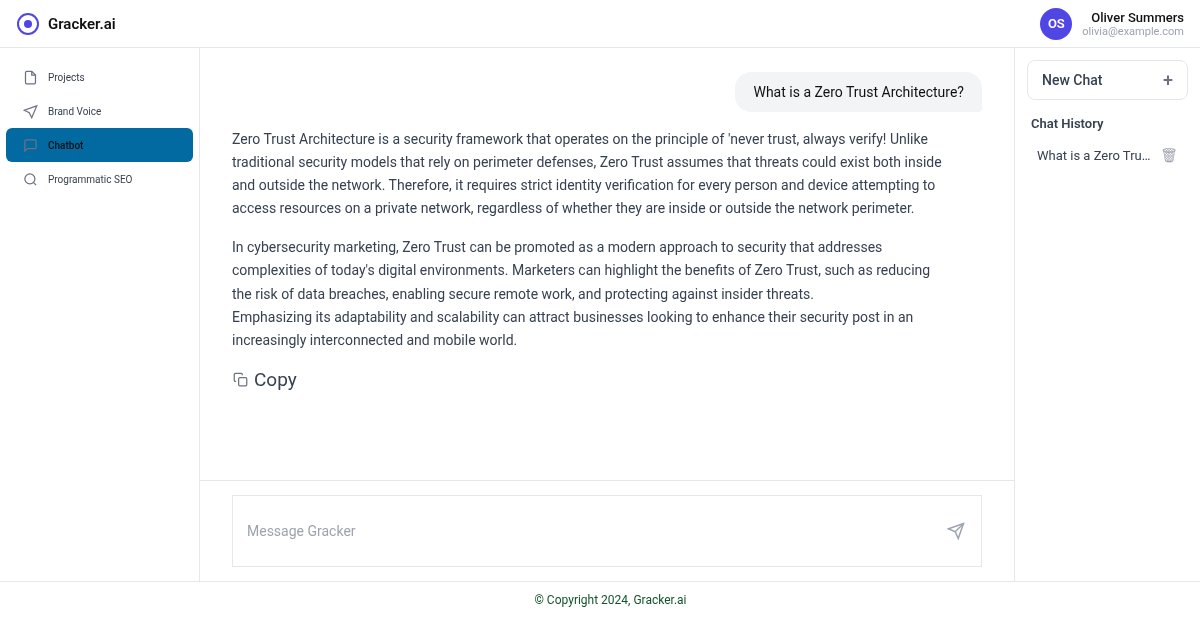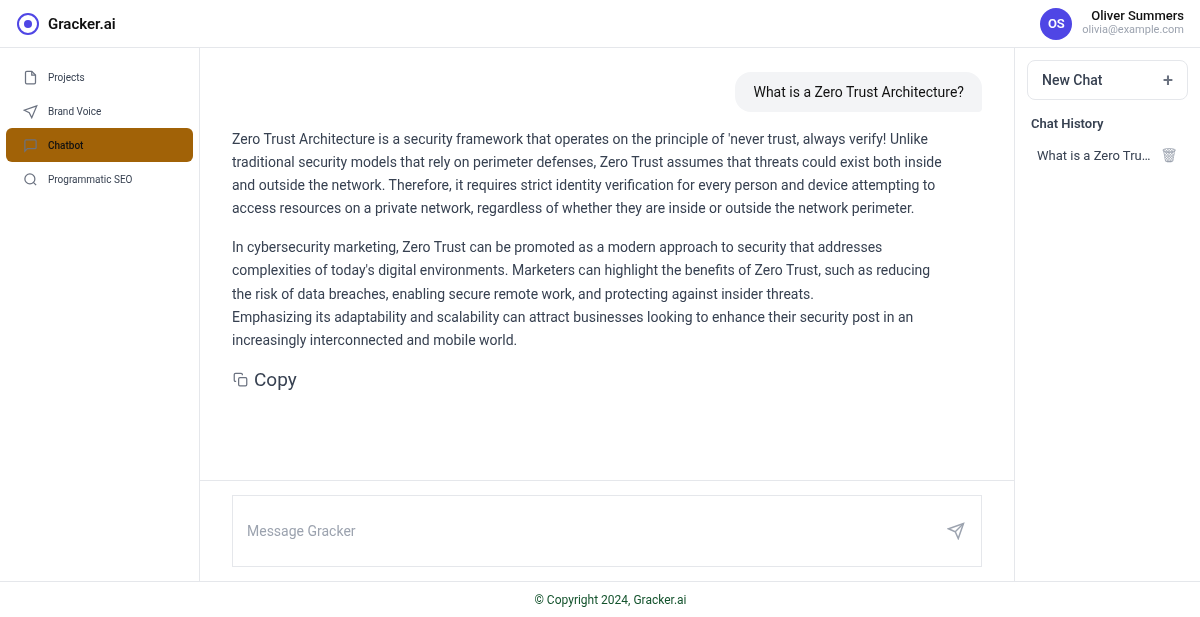--- a/index.html
+++ b/index.html
@@ -23,21 +23,21 @@
       font-weight: 600;
       font-size: 15px;
       color: #111;
     }
     .logo-icon {
       width: 24px;
       height: 24px;
     }
     .user-area {
       display: flex;
-      align-items: flex-start;
+      align-items: center;
       gap: 10px;
     }
     .avatar {
       width: 32px;
       height: 32px;
       border-radius: 50%;
       background: #4f46e5;
       display: flex;
       align-items: center;
       justify-content: center;
@@ -80,21 +80,21 @@
       align-items: center;
       gap: 10px;
       padding: 9px 16px;
       cursor: pointer;
       font-size: 10px;
       color: #374151;
       border-radius: 6px;
       margin: 0 6px;
     }
     .sidebar-item.active {
-      background: #a16207;
+      background: #0369a1;
       font-weight: 500;
       color: #111;
       text-align: center;
     }
     .sidebar-icon {
       width: 16px;
       height: 16px;
       display: flex;
       align-items: center;
       justify-content: center;

